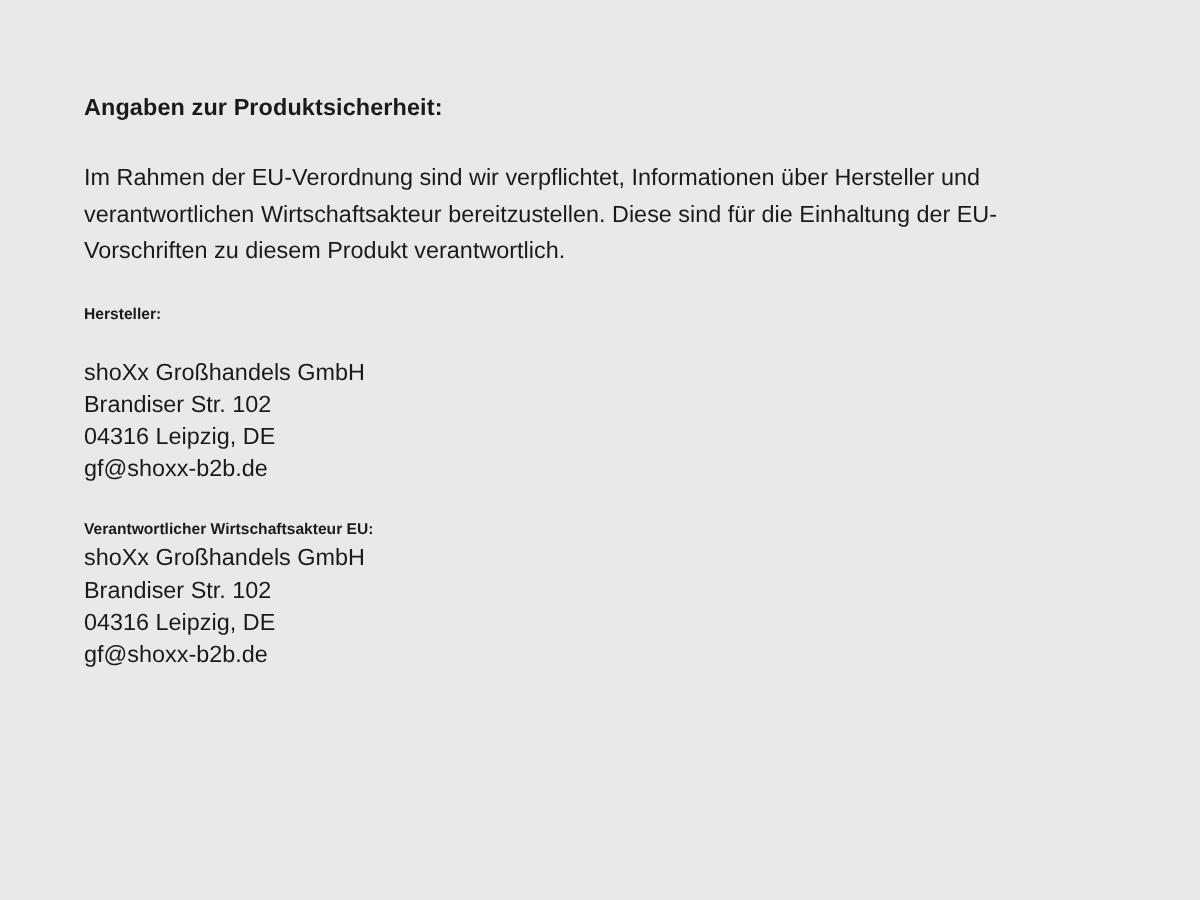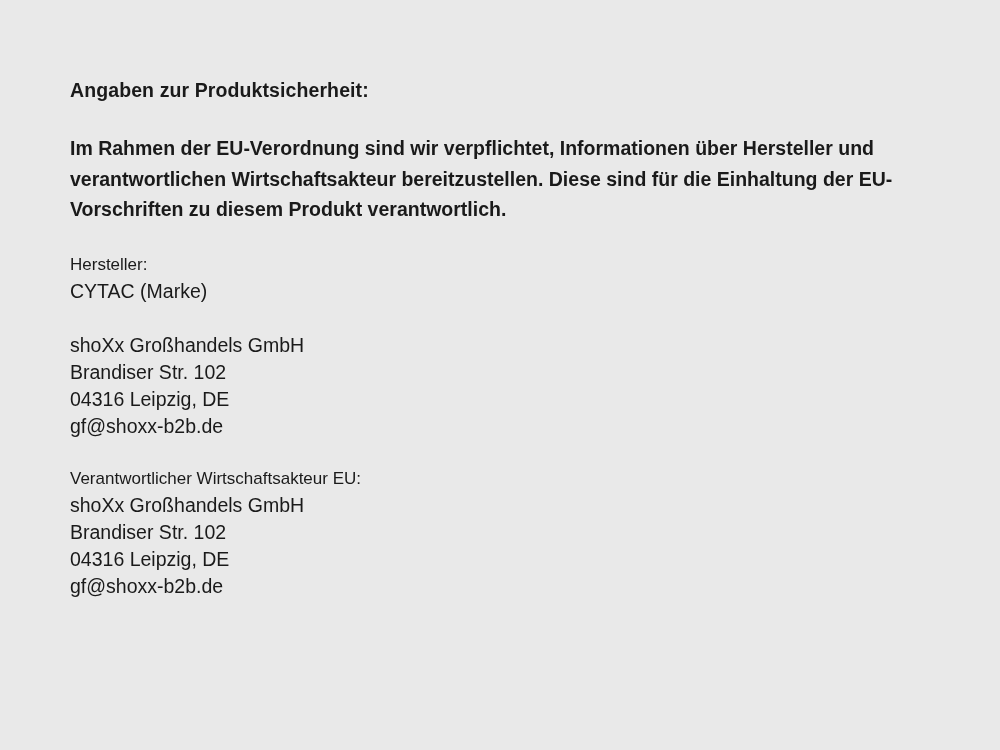--- a/index.html
+++ b/index.html
@@ -25,34 +25,34 @@
   }
   .doc-title {
     font-size: 19.5px;
     font-weight: bold;
     letter-spacing: 0.1px;
     line-height: 1.3;
     margin: 0 0 30px 0;
   }
   .intro {
     font-size: 19.5px;
-    font-weight: bold;
+    font-weight: normal;
     line-height: 1.56;
     margin: 0 0 28px 0;
     max-width: 860px;
   }
   .section {
     margin: 0 0 27px 0;
   }
   .section:last-child {
     margin-bottom: 2px;
   }
   .section-heading {
-    font-size: 17px;
-    font-weight: normal;
+    font-size: 13px;
+    font-weight: bold;
     line-height: 1.38;
     margin: 0 0 2px 0;
   }
   .section-line {
     font-size: 19.5px;
     font-weight: normal;
     line-height: 1.38;
     margin: 0;
   }
 </style>
@@ -60,21 +60,20 @@
 <body>
 
 <div class="page">
 
   <h1 class="doc-title">Angaben zur Produktsicherheit:</h1>
 
   <p class="intro">Im Rahmen der EU-Verordnung sind wir verpflichtet, Informationen über Hersteller und verantwortlichen Wirtschaftsakteur bereitzustellen. Diese sind für die Einhaltung der EU-Vorschriften zu diesem Produkt verantwortlich.</p>
 
   <div class="section">
     <div class="section-heading">Hersteller:</div>
-    <div class="section-line">CYTAC (Marke)</div>
   </div>
 
   <div class="section">
     <div class="section-line">shoXx Großhandels GmbH</div>
     <div class="section-line">Brandiser Str. 102</div>
     <div class="section-line">04316 Leipzig, DE</div>
     <div class="section-line">gf@shoxx-b2b.de</div>
   </div>
 
   <div class="section">

